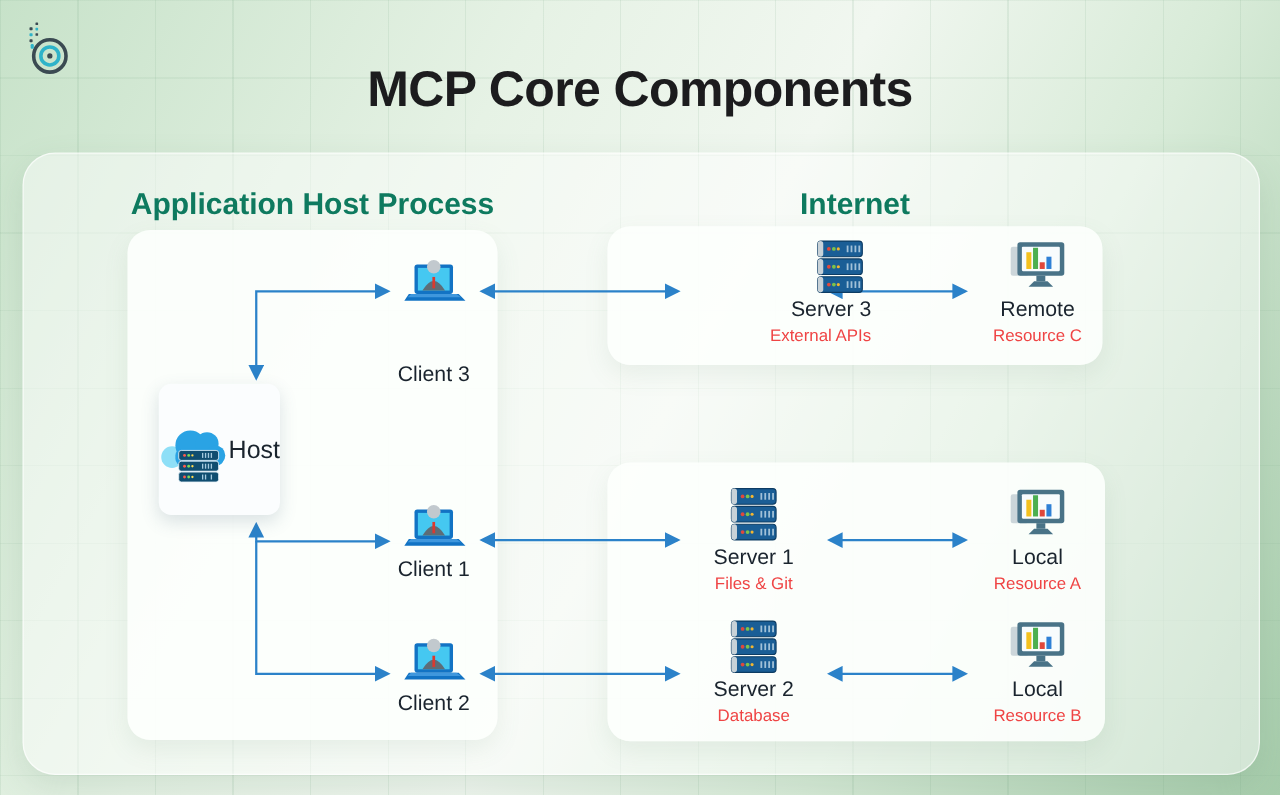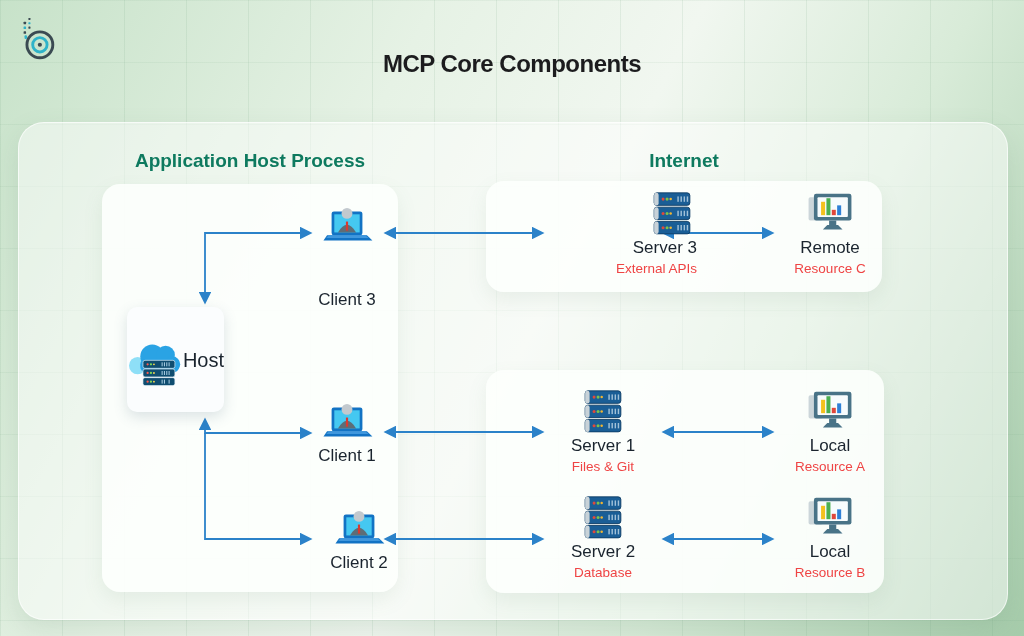--- a/index.html
+++ b/index.html
@@ -11,21 +11,21 @@
       repeating-linear-gradient(to right, rgba(110,160,125,0.13) 0 1px, transparent 1px 62px),
       repeating-linear-gradient(to bottom, rgba(110,160,125,0.09) 0 1px, transparent 1px 62px),
       linear-gradient(118deg, #c7e2c9 0%, #e6f2e5 32%, #f1f7f0 52%, #d8ebd8 72%, #a6ccab 100%);
   }
   .stage{position:absolute;inset:0;width:1024px;height:636px;}
 
   .logo{position:absolute;left:14px;top:16px;width:46px;height:46px;}
 
   .title{
     position:absolute;left:0;top:50px;width:1024px;margin:0;
-    text-align:center;font-size:24px;font-weight:800;letter-spacing:-0.5px;
+    text-align:center;font-size:40px;font-weight:800;letter-spacing:-0.5px;
     color:#1c1c1e;
   }
 
   .outer-panel{
     position:absolute;left:18px;top:122px;width:988px;height:496px;
     background:rgba(255,255,255,0.48);
     border:1px solid rgba(255,255,255,0.65);
     border-radius:26px;
     box-shadow:0 10px 26px rgba(90,130,100,0.16);
   }
@@ -35,21 +35,21 @@
     background:rgba(253,255,253,0.88);
     border-radius:18px;
     box-shadow:0 8px 20px rgba(100,140,110,0.10);
   }
   .panel.left-panel{left:102px;top:184px;width:296px;height:408px;}
   .panel.internet-panel{left:486px;top:181px;width:396px;height:111px;}
   .panel.local-panel{left:486px;top:370px;width:398px;height:223px;}
 
   .section-heading{
     position:absolute;margin:0;text-align:center;
-    font-size:19px;font-weight:700;color:#0e7a5f;
+    font-size:24px;font-weight:700;color:#0e7a5f;
   }
   .heading-ahp{left:102px;top:150px;width:296px;}
   .heading-internet{left:486px;top:150px;width:396px;}
   .heading-local{left:486px;top:340px;width:398px;}
 
   .host-box{
     position:absolute;left:127px;top:307px;width:97px;height:105px;
     background:#fbfdfe;border-radius:10px;
     box-shadow:0 5px 14px rgba(70,100,120,0.18);
     display:flex;flex-direction:row;align-items:center;justify-content:flex-start;
@@ -60,21 +60,21 @@
   .node{
     position:absolute;width:124px;
     display:flex;flex-direction:column;align-items:center;
     text-align:center;
   }
   .node-label{font-size:17px;font-weight:500;color:#1a242e;margin-top:3px;line-height:1.2;}
   .node-sub{font-size:13.5px;font-weight:400;color:#ef4444;margin-top:3px;line-height:1.15;}
 
   .n-client3{left:285px;top:207px;gap:40px;}
   .n-client1{left:285px;top:403px;}
-  .n-client2{left:297px;top:510px;}
+  .n-client2{left:285px;top:510px;}
   .n-server3{left:573px;top:190px;align-items:flex-end;}
   .n-remote {left:768px;top:190px;}
   .n-server1{left:541px;top:388px;}
   .n-locala {left:768px;top:388px;}
   .n-server2{left:541px;top:494px;}
   .n-localb {left:768px;top:494px;}
 
   .connectors{position:absolute;inset:0;pointer-events:none;}
   .hidden-defs{position:absolute;width:0;height:0;overflow:hidden;}
 </style>

